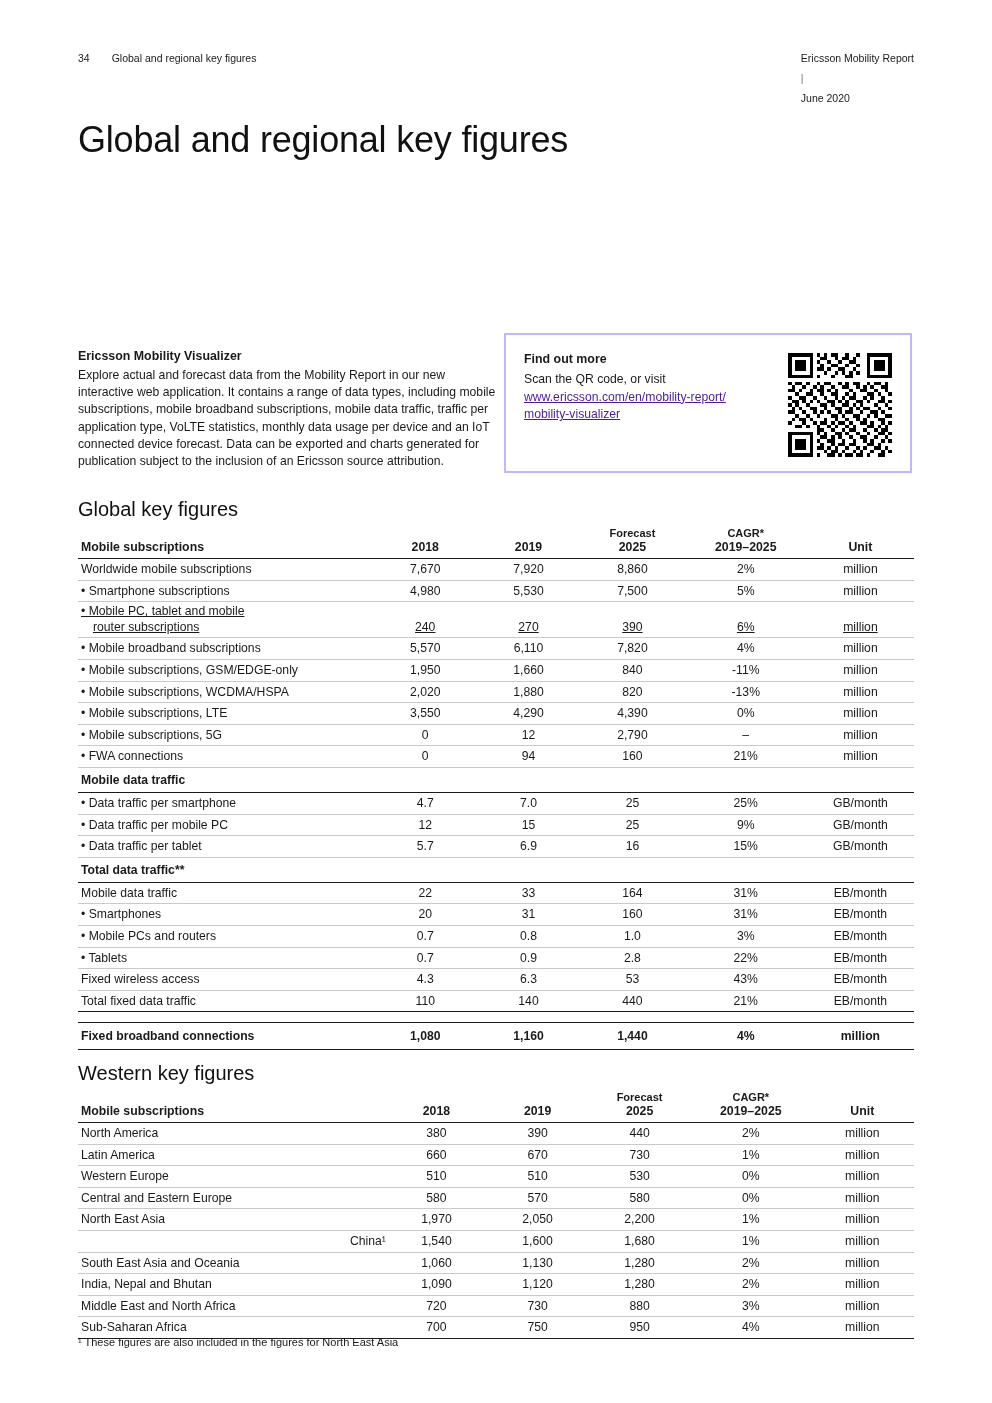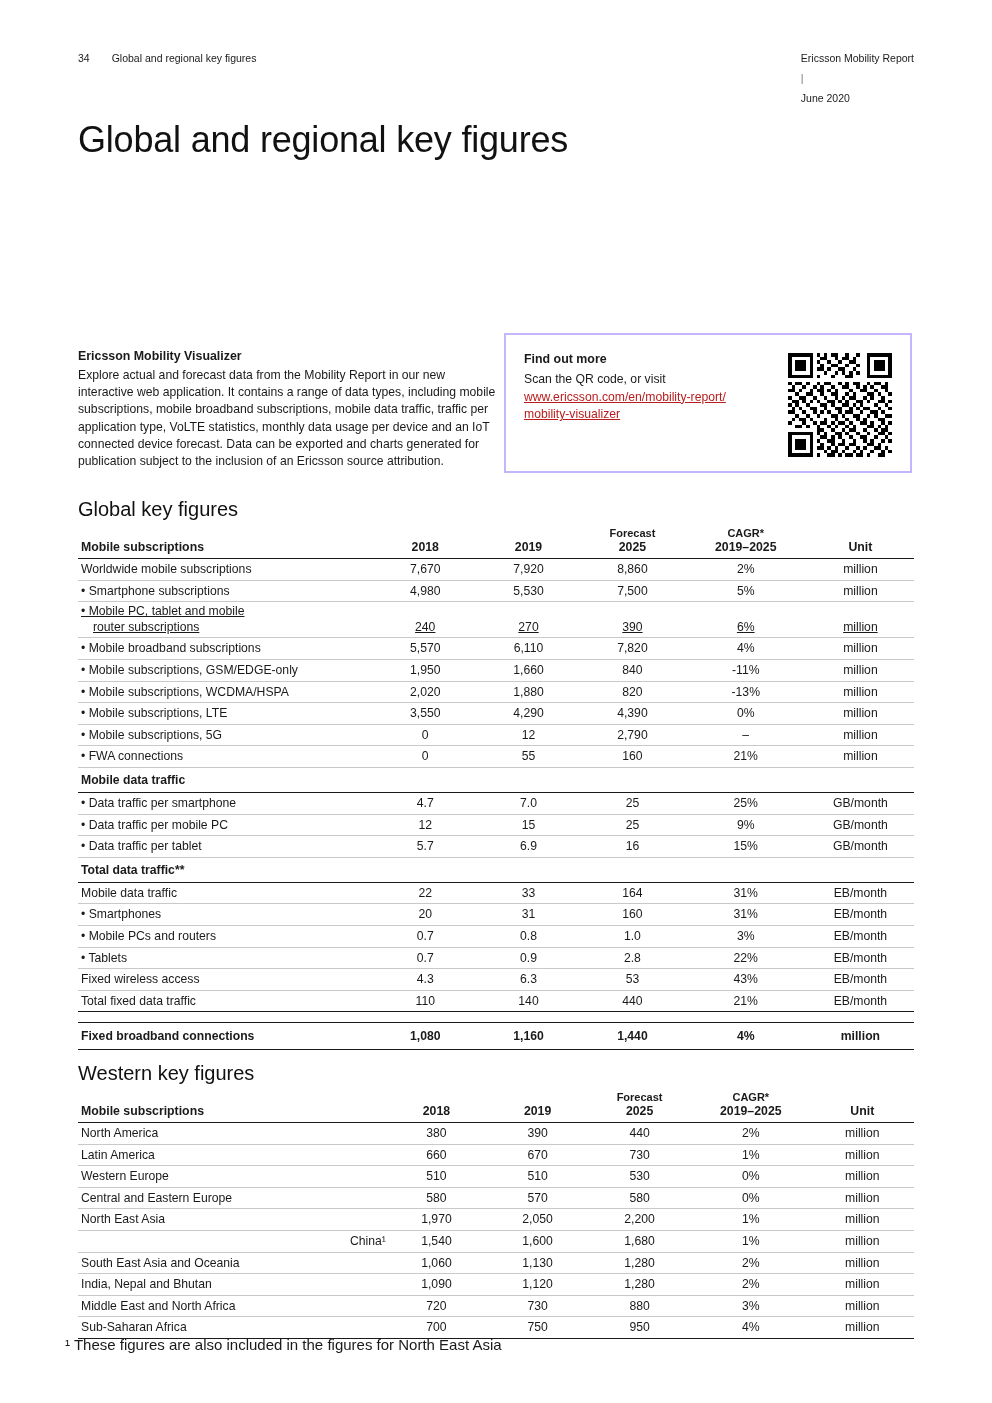--- a/index.html
+++ b/index.html
@@ -91,21 +91,21 @@
     font-size: 12.4px;
     font-weight: bold;
   }
   .findbox p {
     margin: 0;
     font-size: 12.2px;
     line-height: 1.45;
     max-width: 265px;
   }
   .findbox a {
-    color: #b91c1c;
+    color: #4c1d95;
     text-decoration: underline;
   }
   .qr {
     position: absolute;
     top: 18px;
     right: 18px;
     width: 104px;
     height: 104px;
   }
 
@@ -194,22 +194,22 @@
     height: 10px !important;
     border-bottom: none !important;
     line-height: 10px !important;
   }
   .indent1 { padding-left: 12px; }
   .indent2 { padding-left: 24px; text-align: right; }
 
   .footnote {
     position: absolute;
     top: 1336px;
-    left: 65px;
-    font-size: 15px;
+    left: 78px;
+    font-size: 11px;
     color: #1a1a1a;
   }
 </style>
 </head>
 <body>
 
 <div class="page">
 
   <div class="header">
     <div class="header-left">
@@ -559,21 +559,21 @@
             <td class="col-label">• Mobile subscriptions, 5G</td>
             <td class="col-num">0</td>
             <td class="col-num">12</td>
             <td class="col-num">2,790</td>
             <td class="col-cagr">–</td>
             <td class="col-unit">million</td>
           </tr>
           <tr class="">
             <td class="col-label">• FWA connections</td>
             <td class="col-num">0</td>
-            <td class="col-num">55</td>
+            <td class="col-num">94</td>
             <td class="col-num">160</td>
             <td class="col-cagr">21%</td>
             <td class="col-unit">million</td>
           </tr>
           <tr class="subhead">
             <td colspan="6" class="col-label">Mobile data traffic</td>
           </tr>
           <tr class="">
             <td class="col-label">• Data traffic per smartphone</td>
             <td class="col-num">4.7</td>

